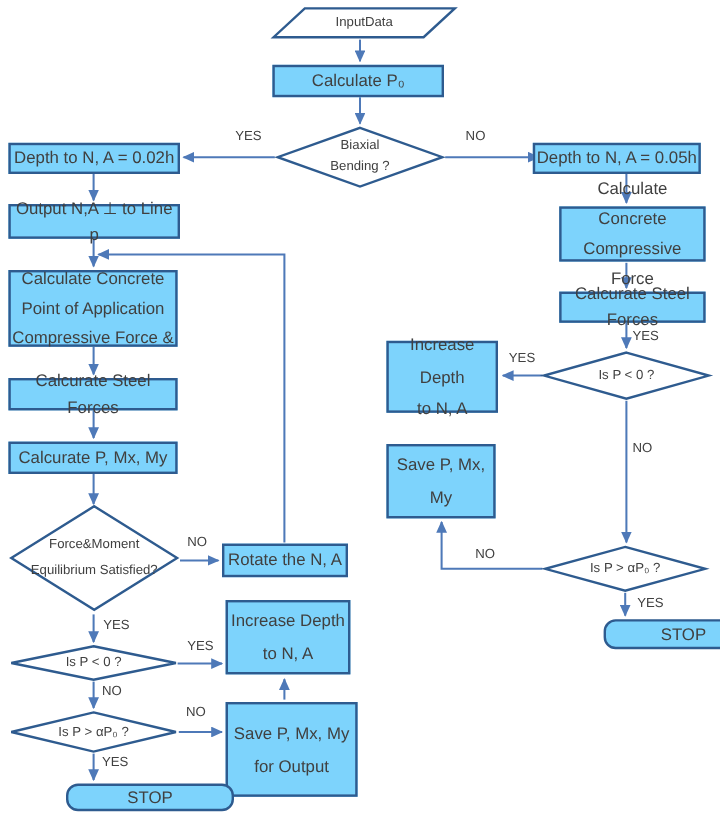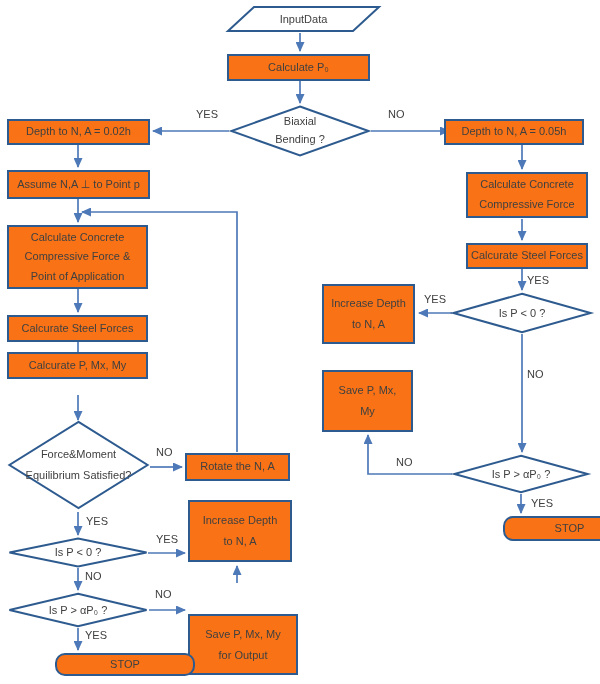--- a/index.html
+++ b/index.html
@@ -10,23 +10,23 @@
   }
   html,body{margin:0;padding:0;background:#fff;}
   #canvas{
     position:relative;width:600px;height:684px;background:var(--bg);
     font-family:Liberation Sans, sans-serif;
     color:var(--text);overflow:hidden;
   }
   #connectors{position:absolute;left:0;top:0;width:600px;height:684px;}
   #connectors polyline{fill:none;stroke:var(--connector);stroke-width:1.7;}
   .node{
-    position:absolute;background:#f97316;border:2px solid var(--node-border);
+    position:absolute;background:#7dd3fc;border:2px solid var(--node-border);
     display:flex;flex-direction:column;align-items:center;justify-content:center;
-    font-size:11px;line-height:1.55;text-align:center;box-sizing:border-box;
+    font-size:14px;line-height:1.55;text-align:center;box-sizing:border-box;
   }
   .rounded{border-radius:10px;border-width:2.5px;margin-left:48px;}
   .shape{position:absolute;}
   .shape > svg{position:absolute;left:0;top:0;width:100%;height:100%;overflow:visible;}
   .shape polygon{fill:#ffffff;stroke:var(--node-border);stroke-width:2;vector-effect:non-scaling-stroke;}
   .dtext{
     position:absolute;left:0;top:0;width:100%;height:100%;
     display:flex;flex-direction:column;align-items:center;justify-content:center;
     font-size:11px;line-height:1.7;text-align:center;
   }
@@ -91,34 +91,34 @@
       <span>Biaxial</span>
       <span>Bending ?</span>
     </div>
   </div>
 
   <div class="node" style="left:7px;top:119px;width:143px;height:26px">
     <span>Depth to N, A  = 0.02h</span>
   </div>
 
   <div class="node" style="left:7px;top:170px;width:143px;height:29px">
-    <span>Assume N,A ⊥ to Point p</span>
+    <span>Output N,A ⊥ to Line p</span>
   </div>
 
   <div class="node" style="left:7px;top:225px;width:141px;height:64px;line-height:1.75">
     <span>Calculate Concrete</span>
+    <span>Point of Application</span>
     <span>Compressive Force &amp;</span>
-    <span>Point of Application</span>
   </div>
 
   <div class="node" style="left:7px;top:315px;width:141px;height:27px">
     <span>Calcurate Steel Forces</span>
   </div>
 
-  <div class="node" style="left:7px;top:352px;width:141px;height:27px">
+  <div class="node" style="left:7px;top:368px;width:141px;height:27px">
     <span>Calcurate P, Mx, My</span>
   </div>
 
   <div class="shape" style="left:8px;top:421px;width:141px;height:88px">
     <svg viewBox="0 0 100 100" preserveAspectRatio="none">
         <polygon points="50,1 99,50 50,99 1,50"></polygon>
       </svg>
     <div class="dtext" style="line-height:1.9">
       <span>Force&amp;Moment</span>
       <span>Equilibrium Satisfied?</span>
@@ -145,21 +145,21 @@
     <div class="dtext">
         <span>Is P &gt; αP₀ ?</span>
       </div>
   </div>
 
   <div class="node" style="left:188px;top:500px;width:104px;height:62px;line-height:1.9">
     <span>Increase Depth</span>
     <span>to N, A</span>
   </div>
 
-  <div class="node" style="left:188px;top:614px;width:110px;height:61px;line-height:1.9">
+  <div class="node" style="left:188px;top:585px;width:110px;height:79px;line-height:1.9">
     <span>Save P, Mx, My</span>
     <span>for Output</span>
   </div>
 
   <div class="node rounded" style="left:7px;top:653px;width:140px;height:23px">
     <span>STOP</span>
   </div>
 
   <div class="node" style="left:444px;top:119px;width:140px;height:26px">
     <span>Depth to N, A  = 0.05h</span>

